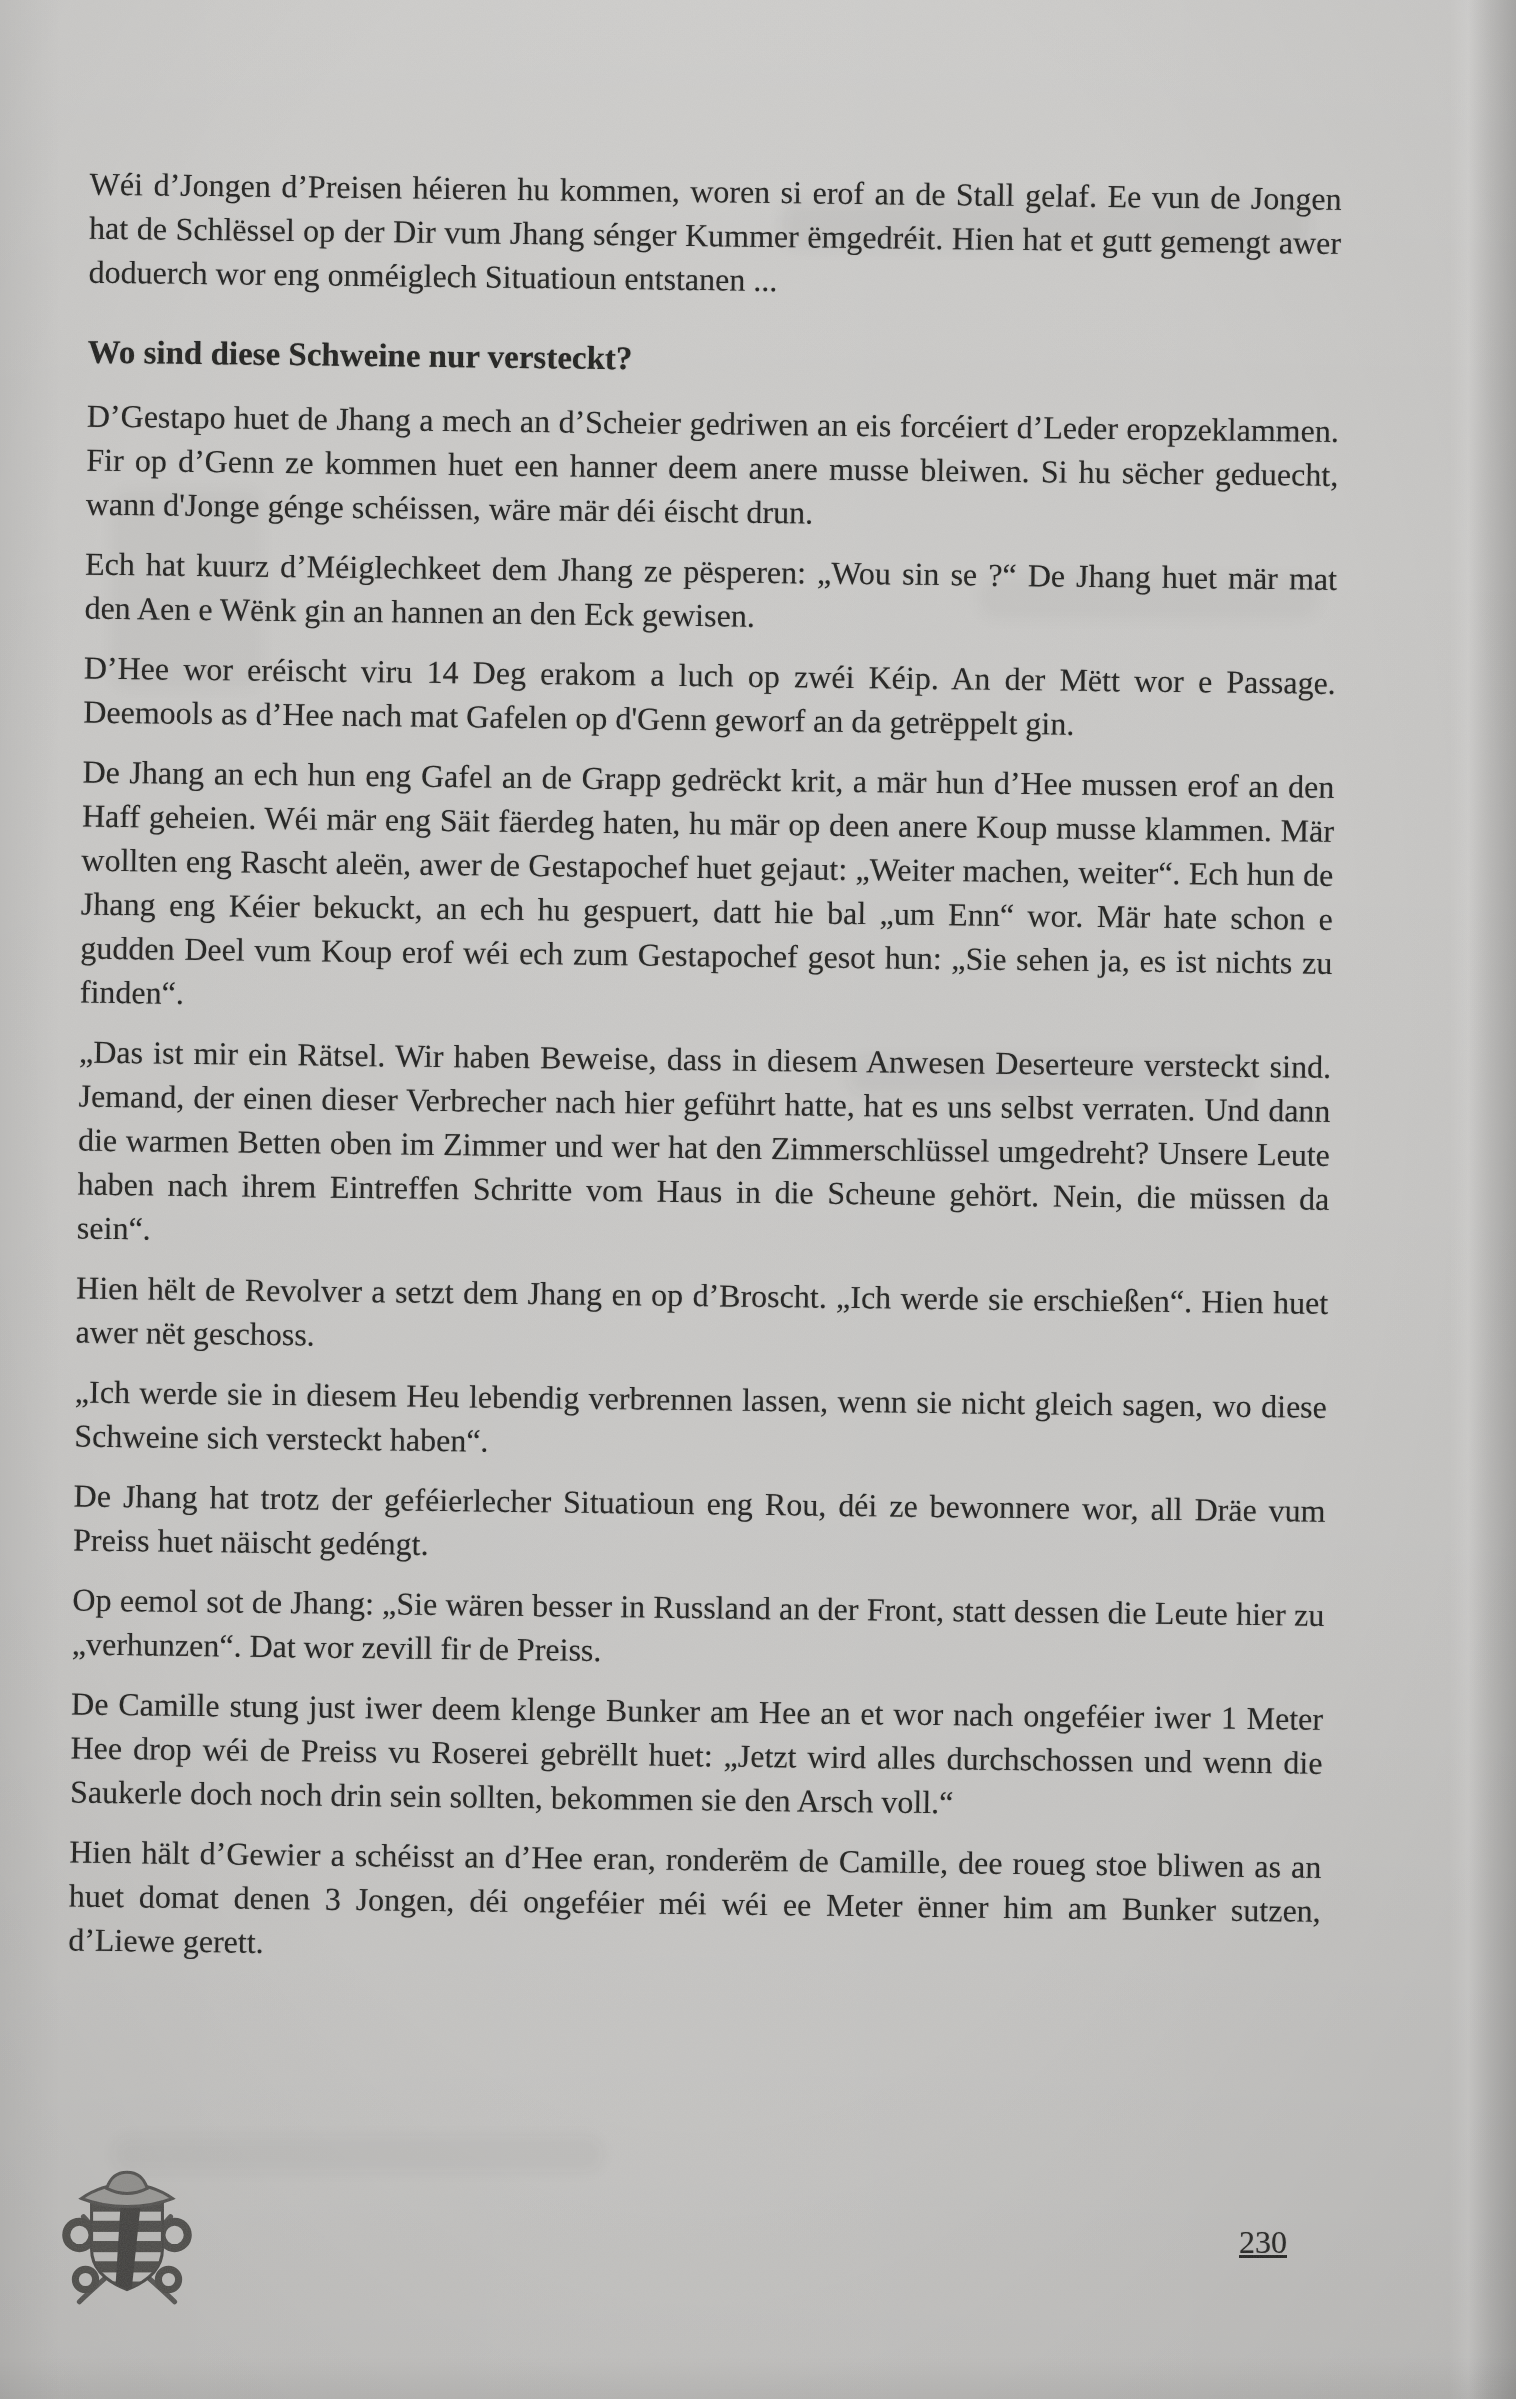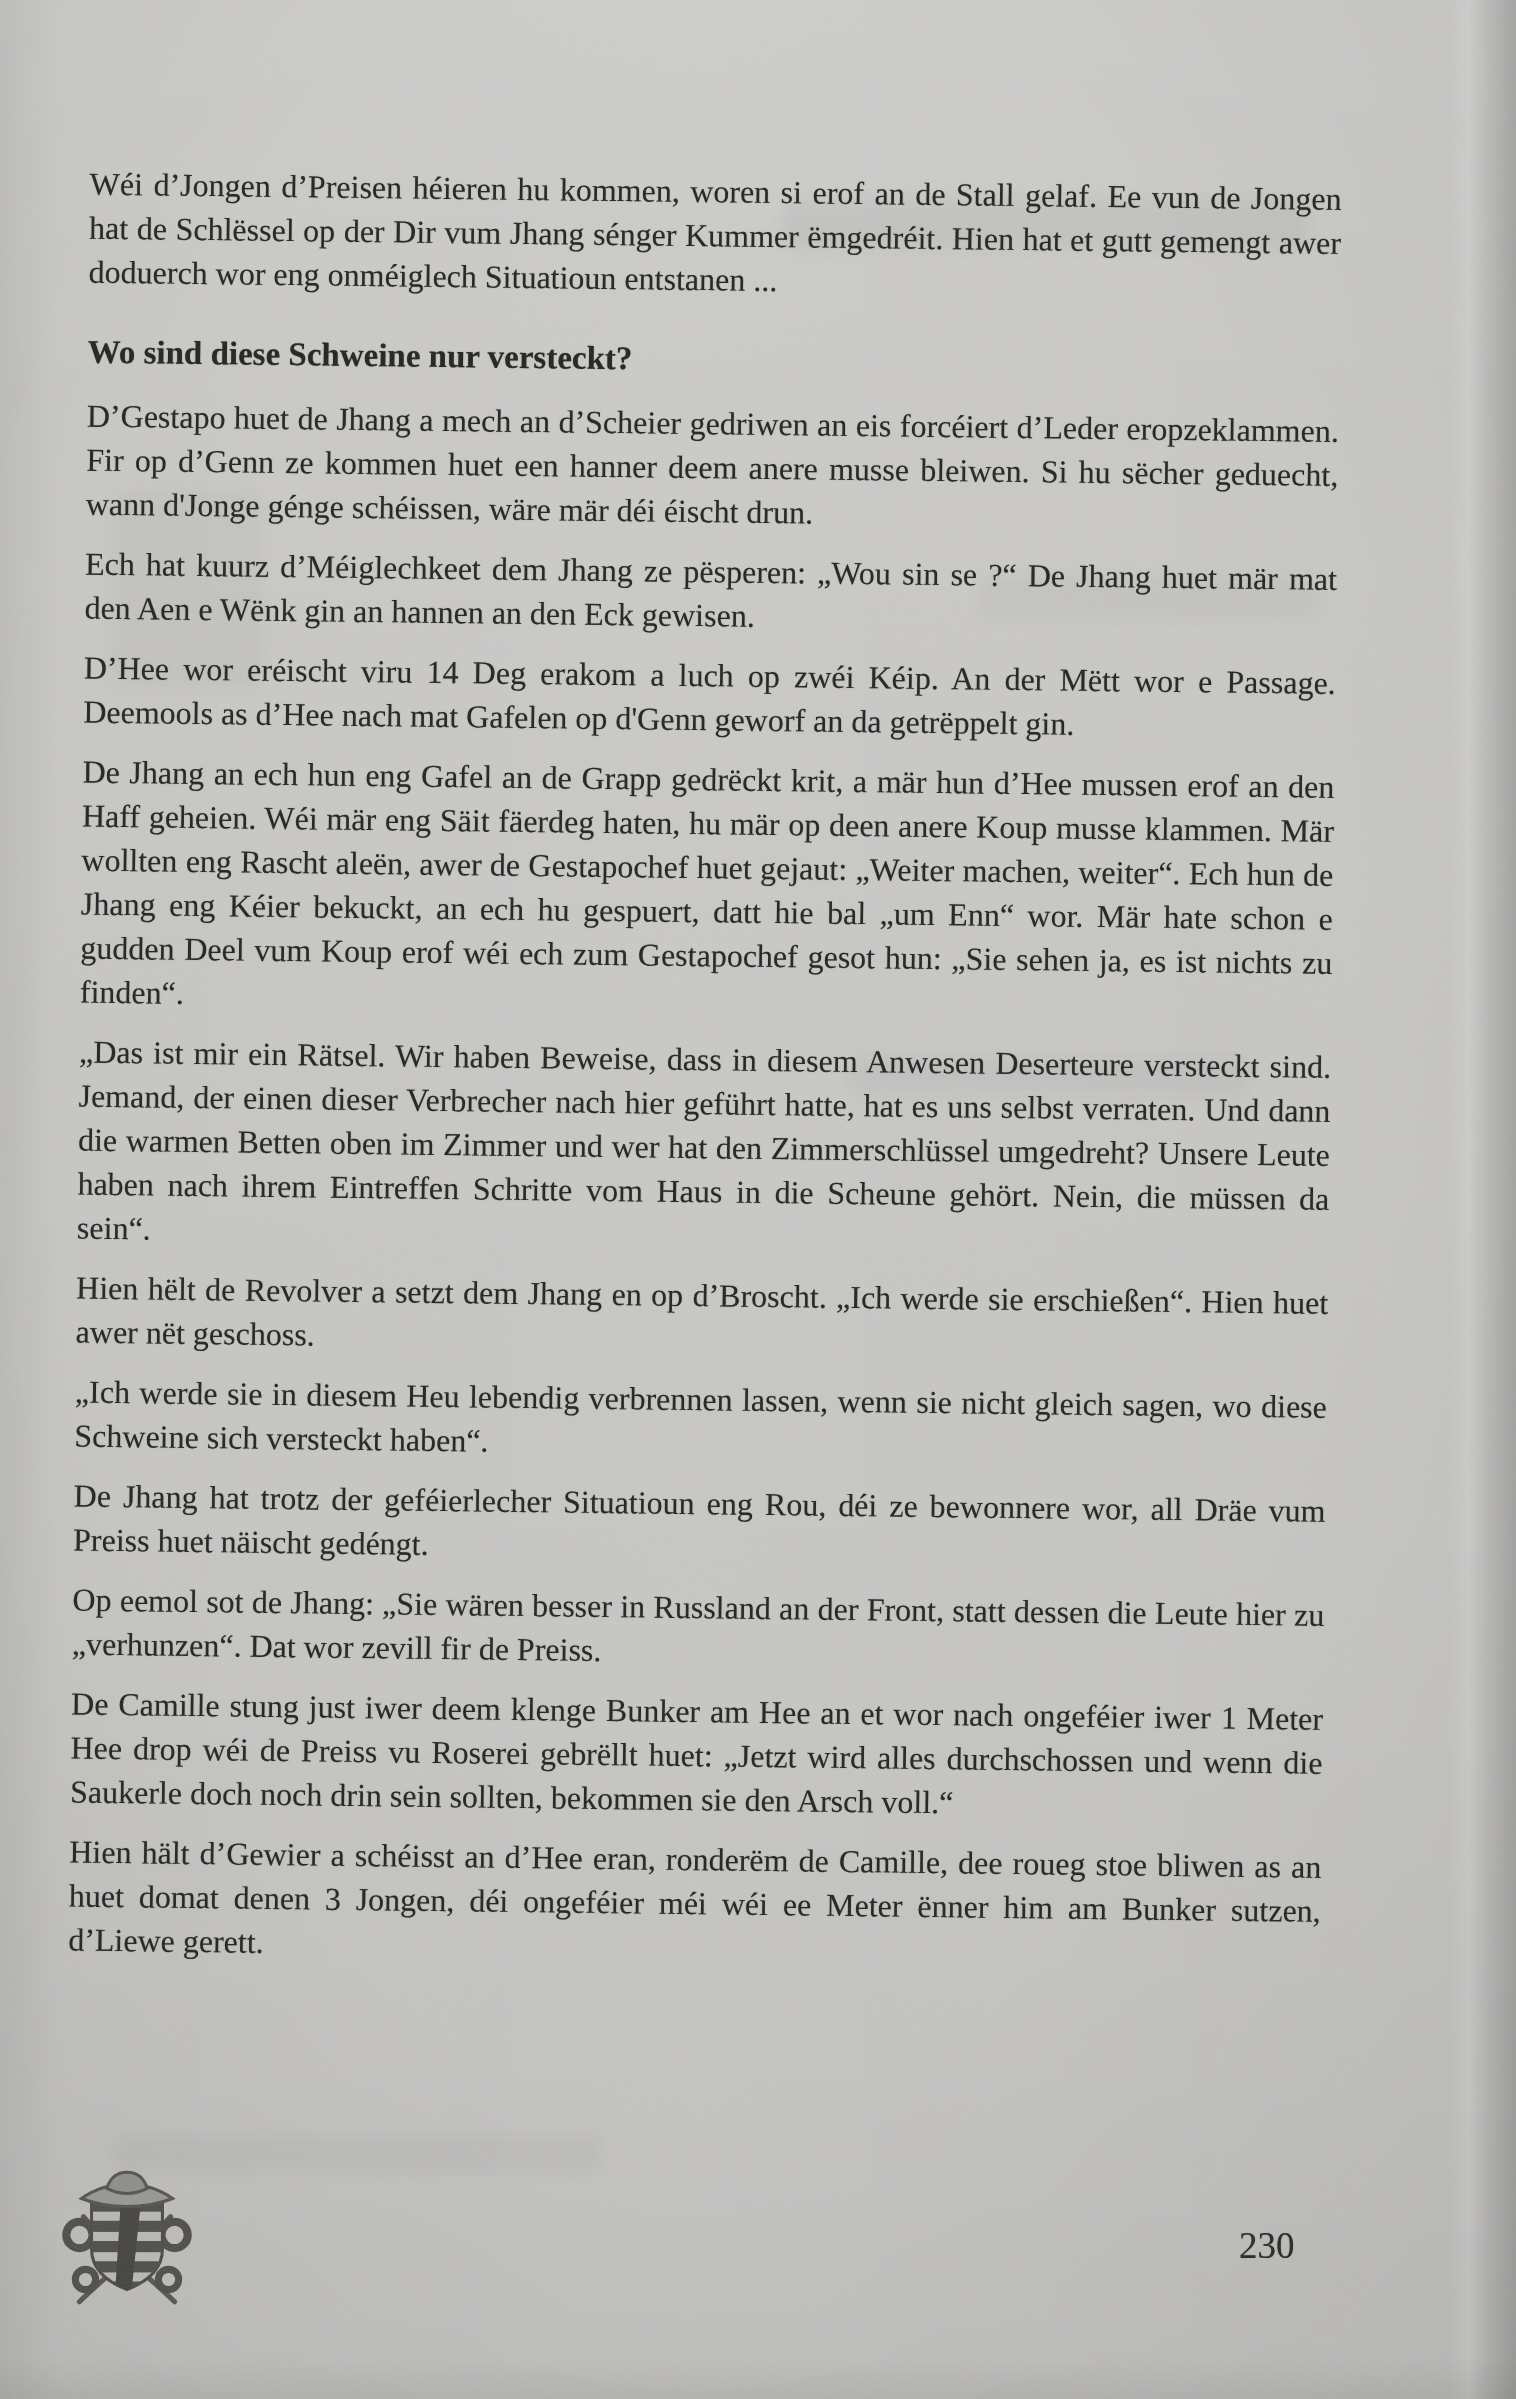--- a/index.html
+++ b/index.html
@@ -50,22 +50,23 @@
     text-align:justify;
     text-shadow:0 0 1.1px rgba(25,25,25,0.42);
   }
   .content h2{
     margin:38px 0 21px 0;
     font-size:33px;line-height:41px;font-weight:bold;
     text-shadow:0 0 1.1px rgba(25,25,25,0.5);
   }
   .page-number{
     position:absolute;left:1239px;top:2224px;
-    font-size:37px;color:#222220;
+    font-size:32px;color:#222220;
     text-shadow:0 0 1.1px rgba(25,25,25,0.4);
+    text-decoration:underline;
   }
   .crest{
     position:absolute;left:60px;top:2158px;width:134px;height:162px;
     opacity:0.82;filter:blur(0.4px);
   }
   .noise{position:absolute;inset:0;pointer-events:none;opacity:0.5;}
 </style>
 </head>
 <body>
 

